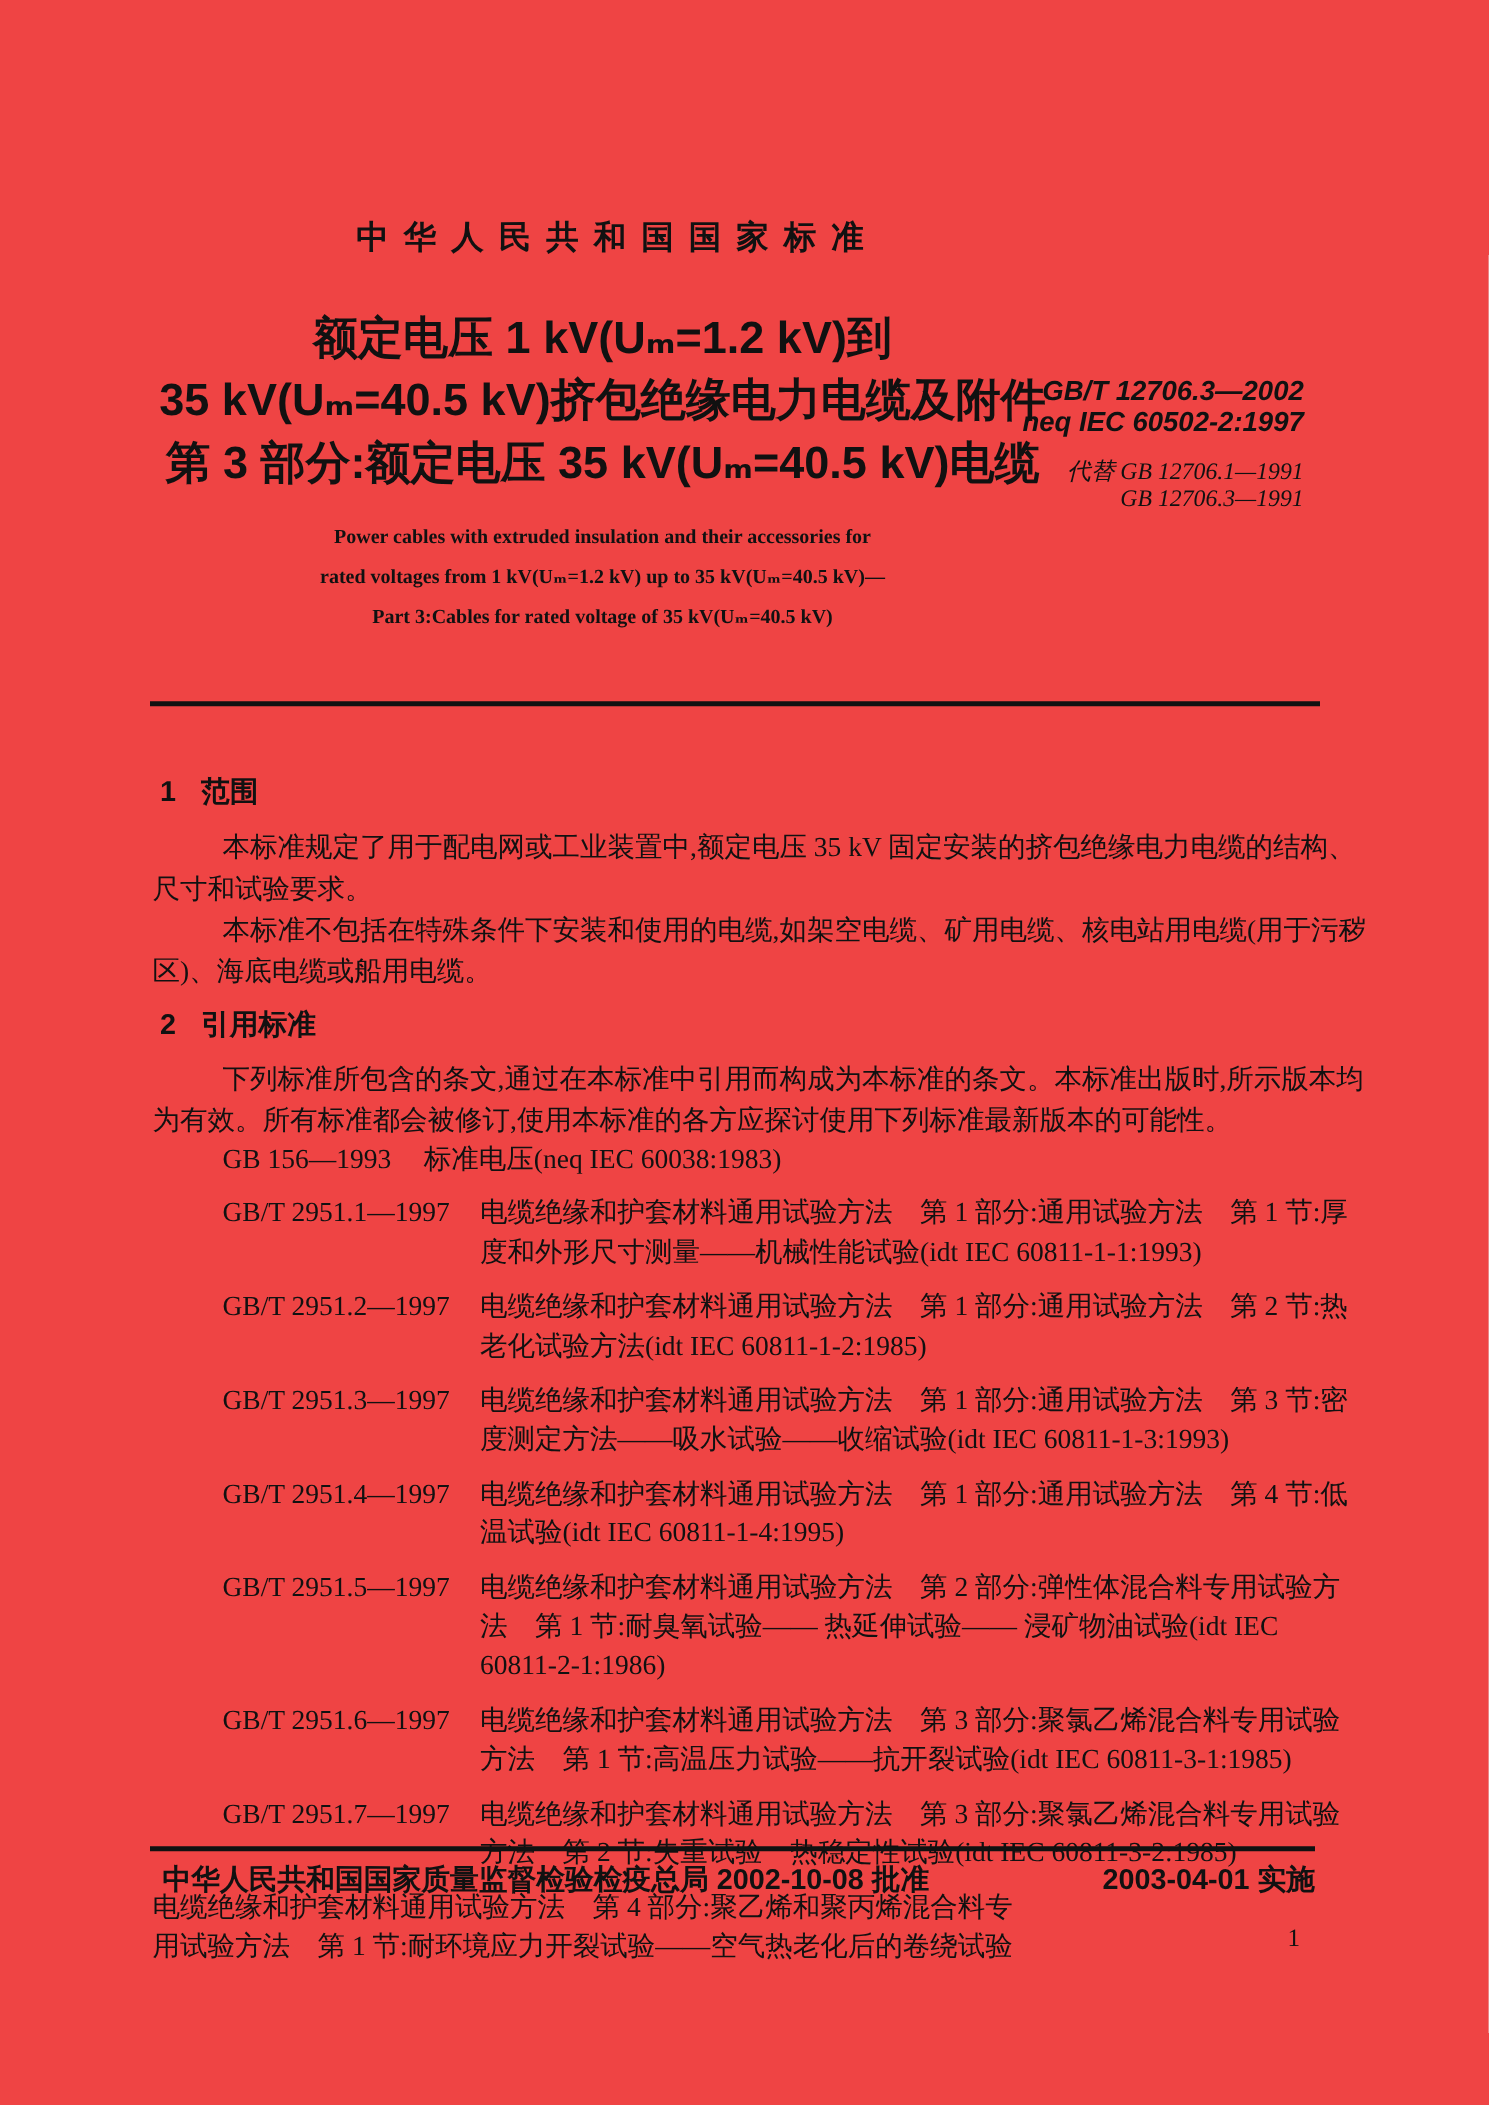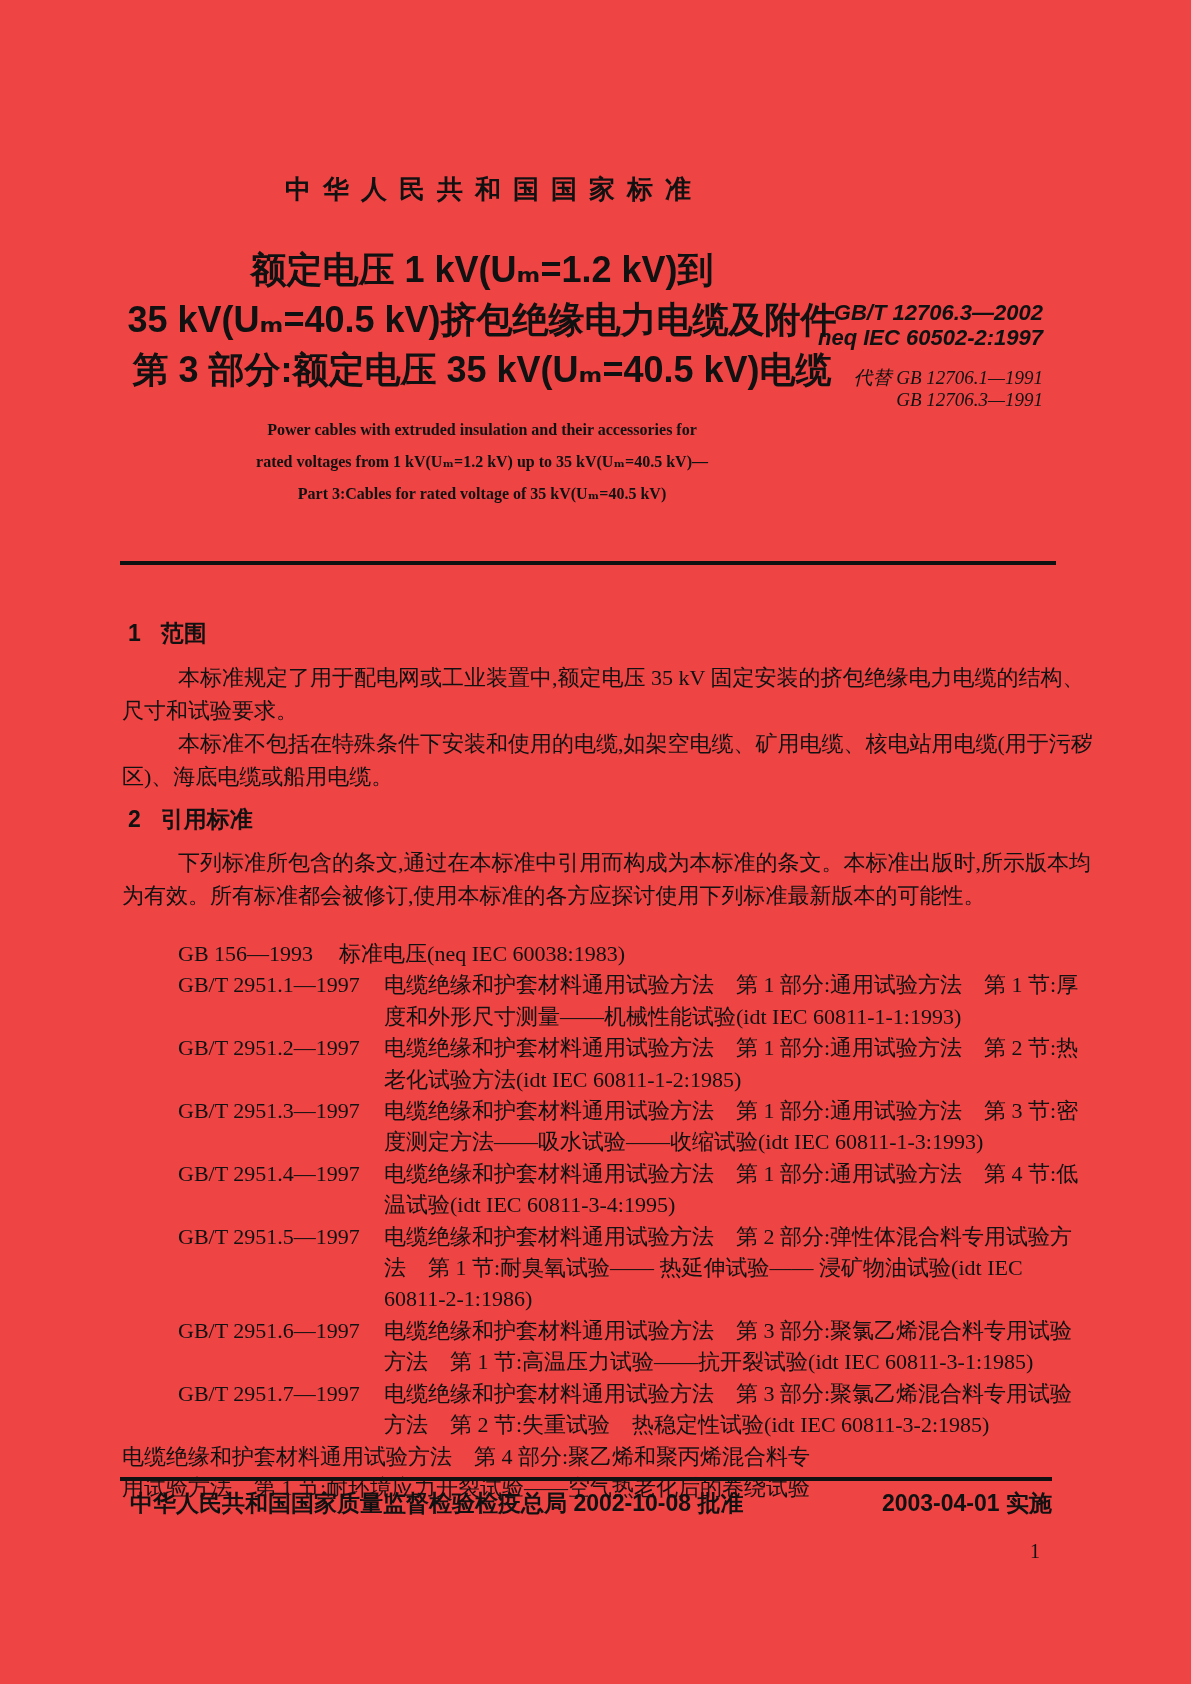--- a/index.html
+++ b/index.html
@@ -66,24 +66,24 @@
     left:122px;width:935px;
     font-size:22px;line-height:33px;
     text-indent:56px;
     white-space:pre;
   }
   .p1{top:661px;}
   .p2{top:727px;}
   .p3{top:846px;}
 
   .ref-list{
-    top:938px;left:122px;width:935px;
+    top:911px;left:122px;width:935px;
     font-size:22px;line-height:31.4px;
   }
-  .ref-row{display:flex;}
+  .ref-row{display:flex;margin-top:12px;}
   .ref-row .code{flex:none;width:206px;margin-left:56px;white-space:nowrap;}
   .ref-row .desc{flex:none;white-space:pre;}
   .ref-single{padding-left:56px;white-space:nowrap;}
   .ref-single .code{margin-right:26px;}
 
   .rule-bottom{top:1477px;left:120px;width:932px;height:4px;background:#111;}
 
   .footer-row{
     top:1488px;left:130px;width:922px;
     display:flex;justify-content:space-between;align-items:flex-start;
@@ -156,21 +156,21 @@
 老化试验方法(idt IEC 60811-1-2:1985)</span>
     </div>
     <div class="ref-row">
       <span class="code">GB/T 2951.3—1997</span>
       <span class="desc">电缆绝缘和护套材料通用试验方法　第 1 部分:通用试验方法　第 3 节:密
 度测定方法——吸水试验——收缩试验(idt IEC 60811-1-3:1993)</span>
     </div>
     <div class="ref-row">
       <span class="code">GB/T 2951.4—1997</span>
       <span class="desc">电缆绝缘和护套材料通用试验方法　第 1 部分:通用试验方法　第 4 节:低
-温试验(idt IEC 60811-3-4:1995)</span>
+温试验(idt IEC 60811-1-4:1995)</span>
     </div>
     <div class="ref-row">
       <span class="code">GB/T 2951.5—1997</span>
       <span class="desc">电缆绝缘和护套材料通用试验方法　第 2 部分:弹性体混合料专用试验方
 法　第 1 节:耐臭氧试验—— 热延伸试验—— 浸矿物油试验(idt IEC
 60811-2-1:1986)</span>
     </div>
     <div class="ref-row">
       <span class="code">GB/T 2951.6—1997</span>
       <span class="desc">电缆绝缘和护套材料通用试验方法　第 3 部分:聚氯乙烯混合料专用试验

